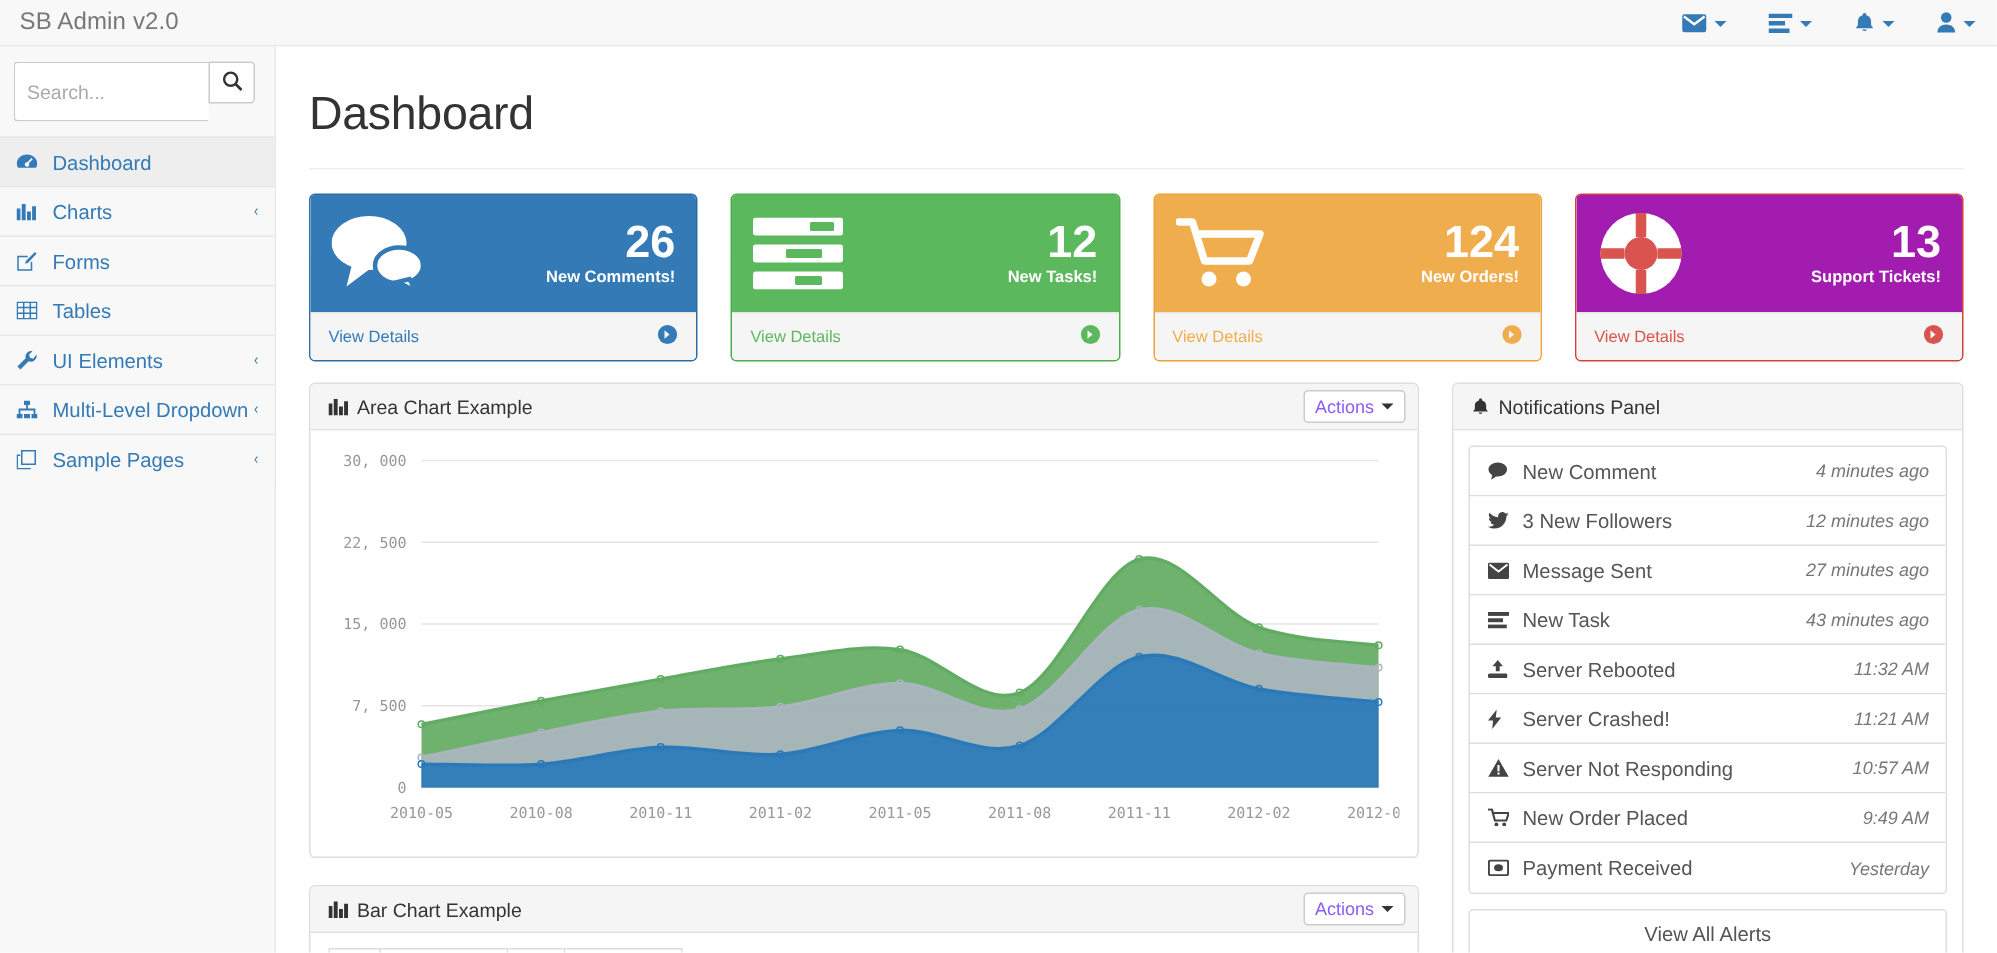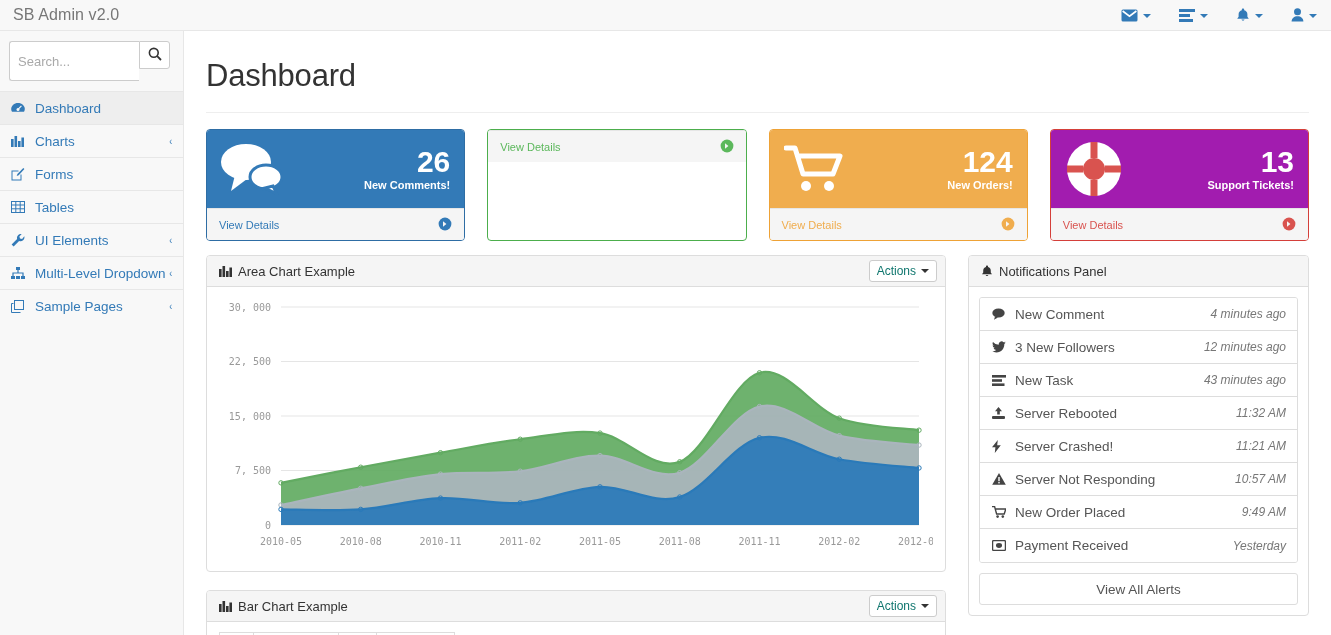--- a/index.html
+++ b/index.html
@@ -200,21 +200,21 @@
     position: relative;
   }
   .panel-heading .ph-icon { margin-right: 6px; display: inline-flex; }
   .actions-btn {
     position: absolute; right: 8px; top: 4px;
     height: 22px;
     border: 1px solid #ccc;
     border-radius: 3px;
     background: #fff;
     font-size: 12px;
-    color: #0f766e;
+    color: #8b5cf6;
     padding: 0 7px;
     display: flex; align-items: center; gap: 5px;
     cursor: pointer;
     font-family: "Liberation Sans", sans-serif;
   }
   .caret-dk {
     width: 0; height: 0;
     border-left: 4px solid transparent;
     border-right: 4px solid transparent;
     border-top: 4px solid #333;
@@ -454,20 +454,36 @@
         </div>
         <div class="card-foot">
           <span class="card-foot-label">View Details</span>
           <span><svg width="14" height="14" viewBox="0 0 14 14">
               <circle cx="7" cy="7" r="6.4" fill="#337ab7"></circle>
               <path d="M5 4.2 L8.4 7 L5 9.8z" fill="#f5f5f5"></path>
             </svg></span>
         </div>
       </div>
       <div class="card card-green">
+        <div class="card-body">
+          <div class="card-icon">
+            <svg width="60" height="48" viewBox="0 0 60 48">
+              <rect x="0" y="0" width="60" height="12" rx="2" fill="#fff"></rect>
+              <rect x="38" y="3" width="16" height="6" rx="1" fill="#5cb85c"></rect>
+              <rect x="0" y="18" width="60" height="12" rx="2" fill="#fff"></rect>
+              <rect x="22" y="21" width="24" height="6" rx="1" fill="#5cb85c"></rect>
+              <rect x="0" y="36" width="60" height="12" rx="2" fill="#fff"></rect>
+              <rect x="28" y="39" width="18" height="6" rx="1" fill="#5cb85c"></rect>
+            </svg>
+          </div>
+          <div class="card-nums">
+            <span class="card-huge">12</span>
+            <span class="card-sub">New Tasks!</span>
+          </div>
+        </div>
         <div class="card-foot">
           <span class="card-foot-label">View Details</span>
           <span><svg width="14" height="14" viewBox="0 0 14 14">
               <circle cx="7" cy="7" r="6.4" fill="#5cb85c"></circle>
               <path d="M5 4.2 L8.4 7 L5 9.8z" fill="#f5f5f5"></path>
             </svg></span>
         </div>
       </div>
       <div class="card card-amber">
         <div class="card-body">
@@ -648,20 +664,30 @@
                 <svg width="14" height="12" viewBox="0 0 14 12">
                   <path d="M13.8 1.6a5.5 5.5 0 0 1-1.6.5A2.8 2.8 0 0 0 13.4.6a5.6 5.6 0 0 1-1.8.7A2.8 2.8 0 0 0 6.8 3.8 7.9 7.9 0 0 1 1 .9a2.8 2.8 0 0 0 .9 3.7 2.7 2.7 0 0 1-1.3-.3 2.8 2.8 0 0 0 2.2 2.7 2.8 2.8 0 0 1-1.2 0 2.8 2.8 0 0 0 2.6 1.9A5.6 5.6 0 0 1 0 10.1a7.9 7.9 0 0 0 4.3 1.3c5.2 0 8-4.3 8-8v-.4a5.7 5.7 0 0 0 1.5-1.4z" fill="#444"></path>
                 </svg>
               </span>
               <span class="notif-label">3 New Followers</span>
               <span class="notif-time">12 minutes ago</span>
             </div>
             <div class="notif-item">
               <span class="notif-icon">
                 <svg width="14" height="11" viewBox="0 0 14 11">
+                  <rect x="0" y="0" width="14" height="11" rx="1" fill="#444"></rect>
+                  <path d="M1 1.4 L7 6 L13 1.4" stroke="#fff" stroke-width="1.3" fill="none"></path>
+                </svg>
+              </span>
+              <span class="notif-label">Message Sent</span>
+              <span class="notif-time">27 minutes ago</span>
+            </div>
+            <div class="notif-item">
+              <span class="notif-icon">
+                <svg width="14" height="11" viewBox="0 0 14 11">
                   <rect x="0" y="0" width="14" height="2.6" fill="#444"></rect>
                   <rect x="0" y="4.2" width="10" height="2.6" fill="#444"></rect>
                   <rect x="0" y="8.4" width="12.5" height="2.6" fill="#444"></rect>
                 </svg>
               </span>
               <span class="notif-label">New Task</span>
               <span class="notif-time">43 minutes ago</span>
             </div>
             <div class="notif-item">
               <span class="notif-icon">

